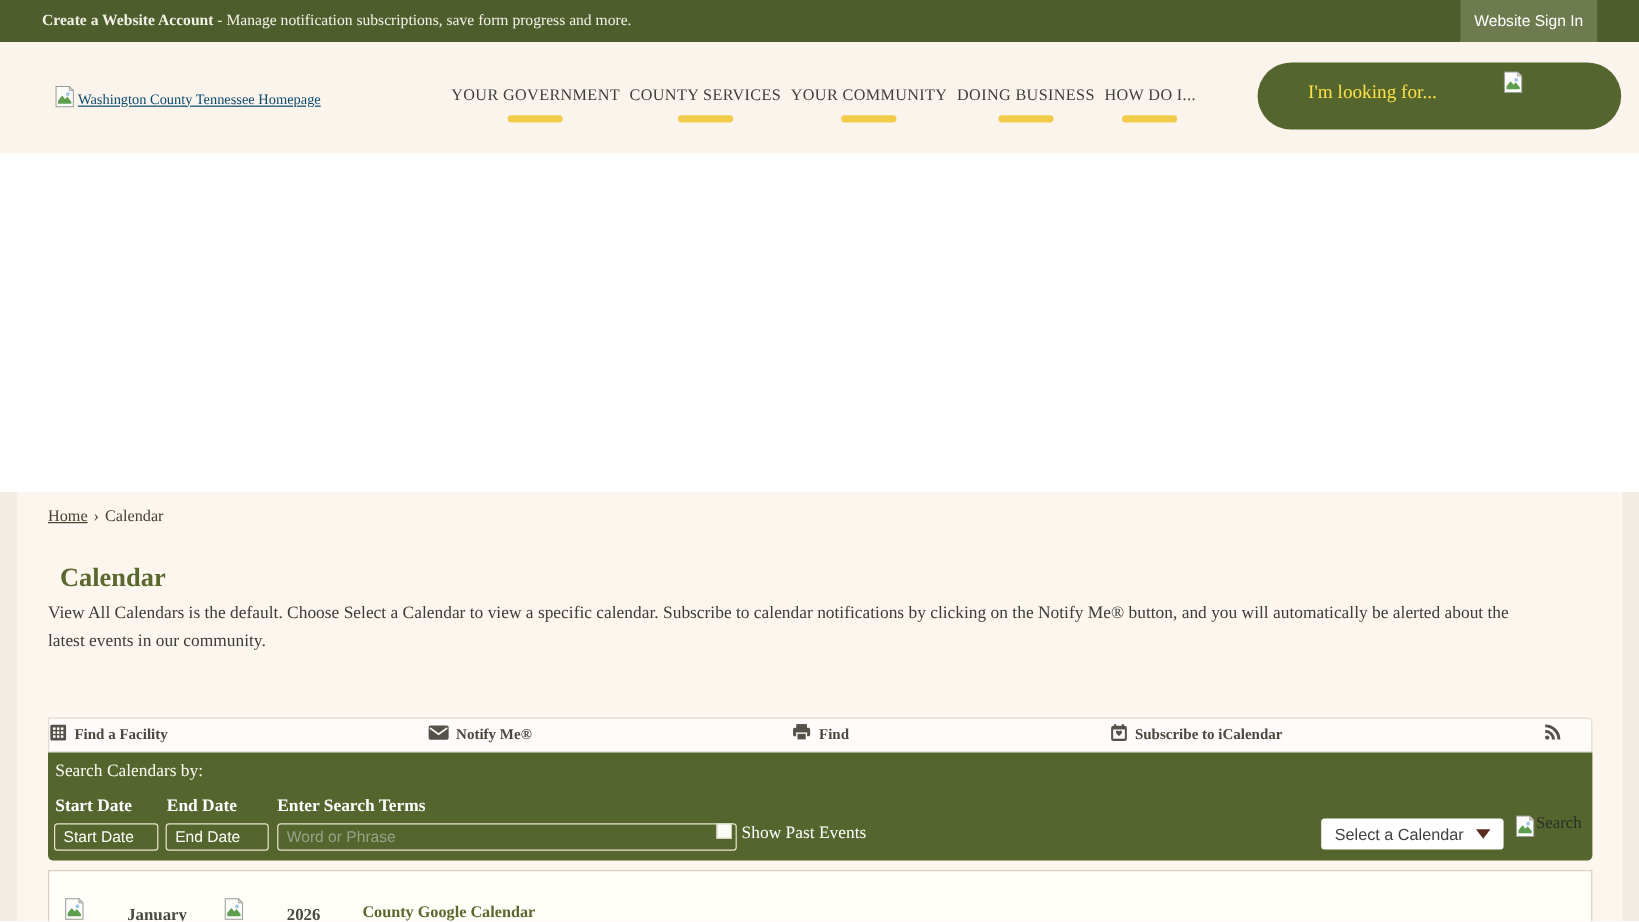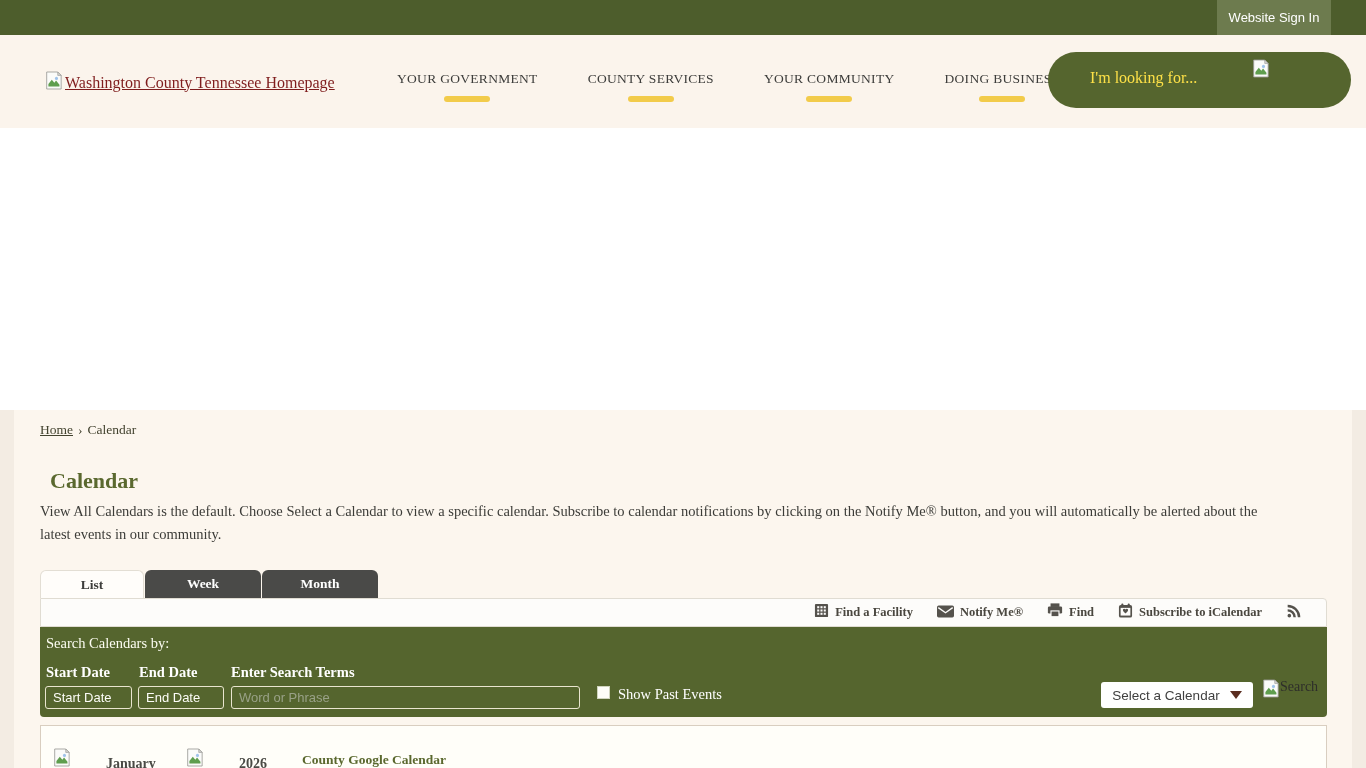--- a/index.html
+++ b/index.html
@@ -11,23 +11,23 @@
   
   .topbar { left:0; top:0; width:1366px; height:35px; background:#4d5d2c; }
   .topbar-msg { left:35px; top:9px; font-size:13px; color:#f3f1e6; }
   .topbar-msg b { font-weight:bold; }
   .signin-btn { left:1217px; top:0; width:114px; height:35px; background:#6d7b4e; border:none;
                 color:#fff; font-family:"Liberation Sans", sans-serif; font-size:13px; cursor:pointer; }
 
   
   .header { left:0; top:35px; width:1366px; height:93px; background:#fbf4ec; }
   .logo { left:45px; top:36px; display:flex; align-items:center; gap:3px; text-decoration:none; cursor:pointer; }
-  .logo-text { font-size:16px; color:#7f1d1d; text-decoration:underline; }
+  .logo-text { font-size:12px; color:#0c4a6e; text-decoration:underline; }
   .nav { left:372px; top:36px; display:flex; align-items:flex-start; }
-  .nav-item { display:flex; flex-direction:column; align-items:center; margin:0 25px; cursor:pointer; }
+  .nav-item { display:flex; flex-direction:column; align-items:center; margin:0 4px; cursor:pointer; }
   .nav-label { font-size:13.5px; color:#3d3d3b; white-space:nowrap; letter-spacing:0.3px; }
   .nav-bar { width:46px; height:6px; border-radius:3px; background:#f2cb4a; margin-top:9px; }
   .search-pill { left:1048px; top:17px; width:303px; height:56px; border-radius:28px; background:#55652e; }
   .search-pill-placeholder { position:absolute; left:42px; top:17px; font-size:16px; color:#fde047; }
   .search-pill-icon { position:absolute; left:204px; top:7px; }
 
   
   .main-bg { left:0; top:410px; width:1366px; height:358px; background:#f3ece3; }
   .content-panel { left:14px; top:410px; width:1338px; height:358px; background:#fcf6ee; }
 
@@ -41,21 +41,21 @@
   
   .tabs { left:40px; top:570px; display:flex; height:28px; }
   .tab { width:104px; height:28px; display:flex; align-items:center; justify-content:center;
          font-size:13.5px; font-weight:bold; border-radius:6px 6px 0 0; cursor:pointer; }
   .tab.inactive { background:#4a4a48; color:#fff; margin-left:1px; width:116px; }
   .tab.active { background:#fffdfa; color:#3d3d3b; border:1px solid #e3ded4; border-bottom:none; }
 
   
   .toolbar { left:40px; top:598px; width:1287px; height:29px; background:#fdfcfa;
              border:1px solid #e0dcd2; border-radius:0 4px 0 0;
-             display:flex; align-items:center; justify-content:flex-end; gap:24px; padding-right:24px; }
+             display:flex; align-items:center; justify-content:space-between; gap:24px; padding-right:24px; }
   .tool-item { display:flex; align-items:center; gap:6px; cursor:pointer; }
   .tool-label { font-size:12.5px; font-weight:bold; color:#4a473f; white-space:nowrap; }
 
   
   .search-panel { left:40px; top:627px; width:1287px; height:90px; background:#55652e; border-radius:0 0 4px 4px; }
   .sp-heading { position:absolute; left:6px; top:8px; font-size:14.5px; color:#fdfdf2; }
   .sp-label { position:absolute; top:37px; font-size:14.5px; font-weight:bold; color:#fff; }
   .sp-input { position:absolute; top:59px; height:23px; background:transparent; border:1px solid #e9e5cf;
               border-radius:3px; font-family:"Liberation Sans", sans-serif; font-size:13px;
               color:#fff; padding:0 7px; outline:none; }
@@ -79,20 +79,23 @@
   .ev-icon2 { position:absolute; left:145px; top:22px; }
   .ev-year { position:absolute; left:198px; top:30px; font-size:14px; font-weight:bold; color:#4a4a45; cursor:pointer; }
   .ev-name { position:absolute; left:261px; top:26px; font-size:13.5px; font-weight:bold; color:#5a682e; cursor:pointer; }
 </style>
 </head>
 <body>
 
 <div id="page">
 
   <div class="abs topbar">
+    <div class="abs topbar-msg">
+      <b>Create a Website Account</b><span> - Manage notification subscriptions, save form progress and more.</span>
+    </div>
     <button class="abs signin-btn">Website Sign In</button>
   </div>
 
   <div class="abs header">
     <a class="abs logo">
       <span>
         <svg width="17" height="19" viewBox="0 0 20 22">
             <path d="M2 1 h13 l4 4 v16 h-17 z" fill="#fbfbf9" stroke="#9b9b97" stroke-width="1"></path>
             <path d="M15 1 l4 4 h-4 z" fill="#d8d8d4" stroke="#9b9b97" stroke-width="0.8"></path>
             <path d="M4 15 l4-5 3 3.5 2-2.5 4 5 v2 h-13 z" fill="#5f9e4e"></path>
@@ -141,25 +144,20 @@
   <div class="abs main-bg"></div>
   <div class="abs content-panel"></div>
 
   <div class="abs breadcrumb">
     <a>Home</a><span class="bc-sep">›</span><span>Calendar</span>
   </div>
 
   <h1 class="abs page-title">Calendar</h1>
   <p class="abs page-desc">View All Calendars is the default. Choose Select a Calendar to view a specific calendar. Subscribe to calendar notifications by clicking on the Notify Me® button, and you will automatically be alerted about the latest events in our community.</p>
 
-  <div class="abs tabs">
-    <div class="tab active">List</div>
-    <div class="tab inactive">Week</div>
-    <div class="tab inactive">Month</div>
-  </div>
 
   <div class="abs toolbar">
     <div class="tool-item">
       <span>
         <svg width="15" height="15" viewBox="0 0 16 16">
             <rect x="1" y="1" width="14" height="14" rx="1" fill="#55524c"></rect>
             <g fill="#fdfcfa">
               <rect x="3.4" y="3.4" width="2.2" height="2.2"></rect>
               <rect x="6.9" y="3.4" width="2.2" height="2.2"></rect>
               <rect x="10.4" y="3.4" width="2.2" height="2.2"></rect>
@@ -216,21 +214,21 @@
 
   <div class="abs search-panel">
     <div class="sp-heading">Search Calendars by:</div>
 
     <span class="sp-label" style="left:6px;">Start Date</span>
     <span class="sp-label" style="left:99px;">End Date</span>
     <span class="sp-label" style="left:191px;">Enter Search Terms</span>
 
     <input class="sp-input date" style="left: 5px; width: 87px;" placeholder="Start Date">
     <input class="sp-input date" style="left: 98px; width: 86px;" placeholder="End Date">
-    <input class="sp-input terms" style="left: 191px; width: 349px;" placeholder="Word or Phrase">
+    <input class="sp-input terms" style="left: 191px; width: 383px;" placeholder="Word or Phrase">
 
     <div class="sp-check-row">
       <span class="sp-checkbox"></span>
       <span class="sp-check-label">Show Past Events</span>
     </div>
 
     <div class="sp-select">
       <span class="sp-select-label">Select a Calendar</span>
       <span class="sp-caret"></span>
     </div>

